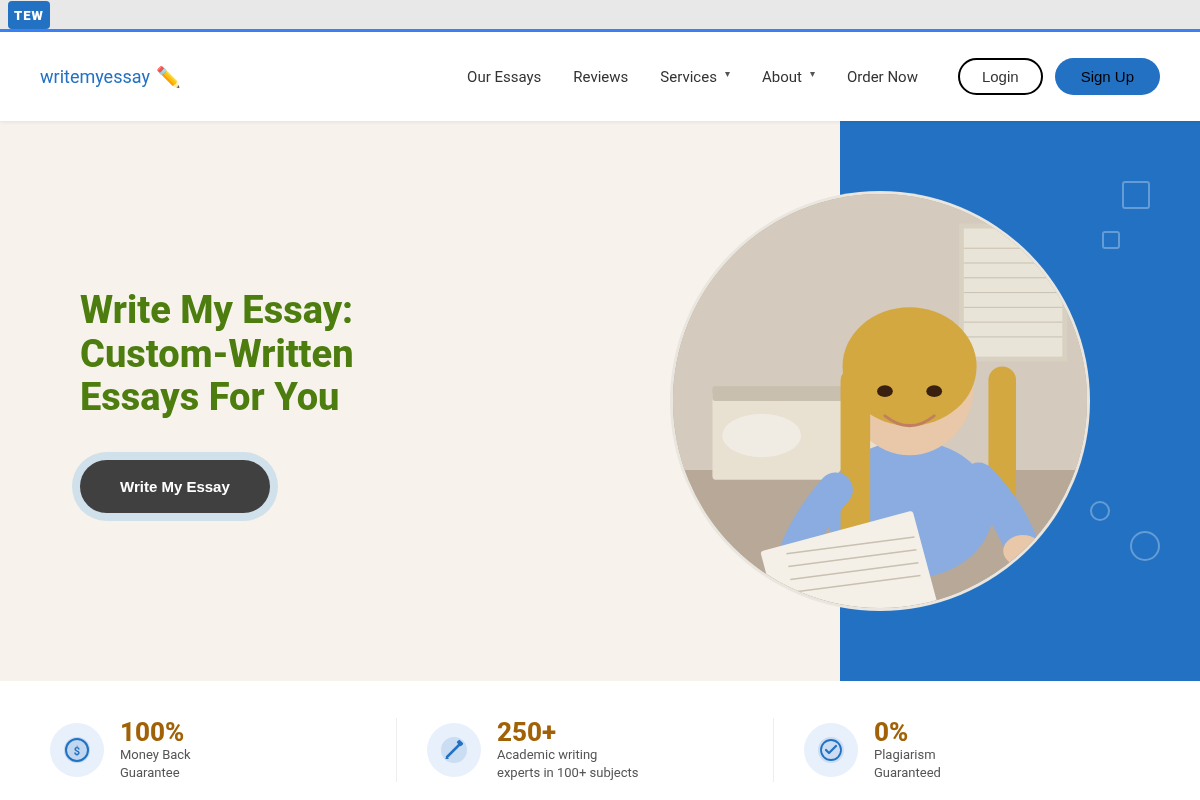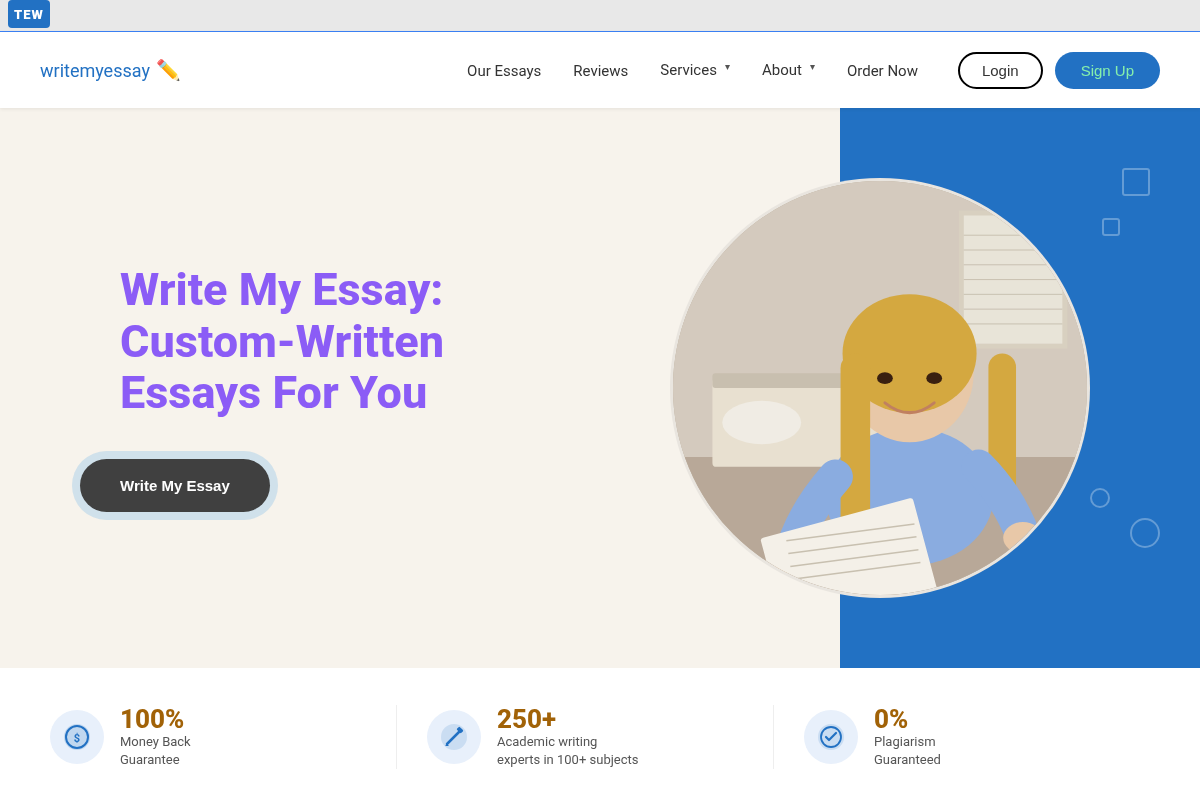--- a/index.html
+++ b/index.html
@@ -3,41 +3,41 @@
   <meta charset="utf-8">
   <style>
     * { margin: 0; padding: 0; box-sizing: border-box; }
     body { font-family: -apple-system, BlinkMacSystemFont, 'Segoe UI', Roboto, sans-serif; width: 1200px; height: 800px; overflow: hidden; background: #f0f0f0; }
 
     
     .top-bar {
       height: 32px;
       background: #e8e8e8;
       display: flex;
-      align-items: flex-start;
+      align-items: flex-end;
       padding: 0 8px;
-      border-bottom: 1px solid #3b82f6;
+      border-bottom: 3px solid #3b82f6;
     }
     .tew-badge {
       width: 42px;
       height: 28px;
       background: #2271c3;
       border-radius: 4px;
       display: flex;
       align-items: center;
       justify-content: center;
       color: white;
       font-weight: 900;
       font-size: 13px;
       letter-spacing: 1px;
     }
 
     
     .navbar {
-      height: 76px;
+      height: 89px;
       background: white;
       display: flex;
       align-items: center;
       padding: 0 40px;
       box-shadow: 0 1px 4px rgba(0,0,0,0.08);
       position: relative;
       z-index: 10;
     }
     .logo {
       display: flex;
@@ -89,47 +89,46 @@
       color: #333;
       font-size: 15px;
       cursor: pointer;
       font-weight: 500;
     }
     .btn-signup {
       padding: 10px 26px;
       border: none;
       border-radius: 25px;
       background: #2271c3;
-      color: #86efac;
+      color: #000000;
       font-size: 15px;
       cursor: pointer;
       font-weight: 500;
     }
 
     
     .hero {
       height: 560px;
       background: #f7f3ec;
       display: flex;
       align-items: center;
       position: relative;
       overflow: hidden;
     }
     .hero-left {
       flex: 1;
       padding: 60px 80px;
       z-index: 2;
     }
     .hero-title {
-      font-size: 45px;
+      font-size: 38px;
       font-weight: 800;
-      color: #8b5cf6;
+      color: #4d7c0f;
       line-height: 1.15;
       margin-bottom: 40px;
-      margin-left: 40px;
     }
     .btn-write {
       padding: 18px 40px;
       border: none;
       border-radius: 40px;
       background: #404040;
       color: white;
       font-size: 15px;
       font-weight: 600;
       cursor: pointer;

